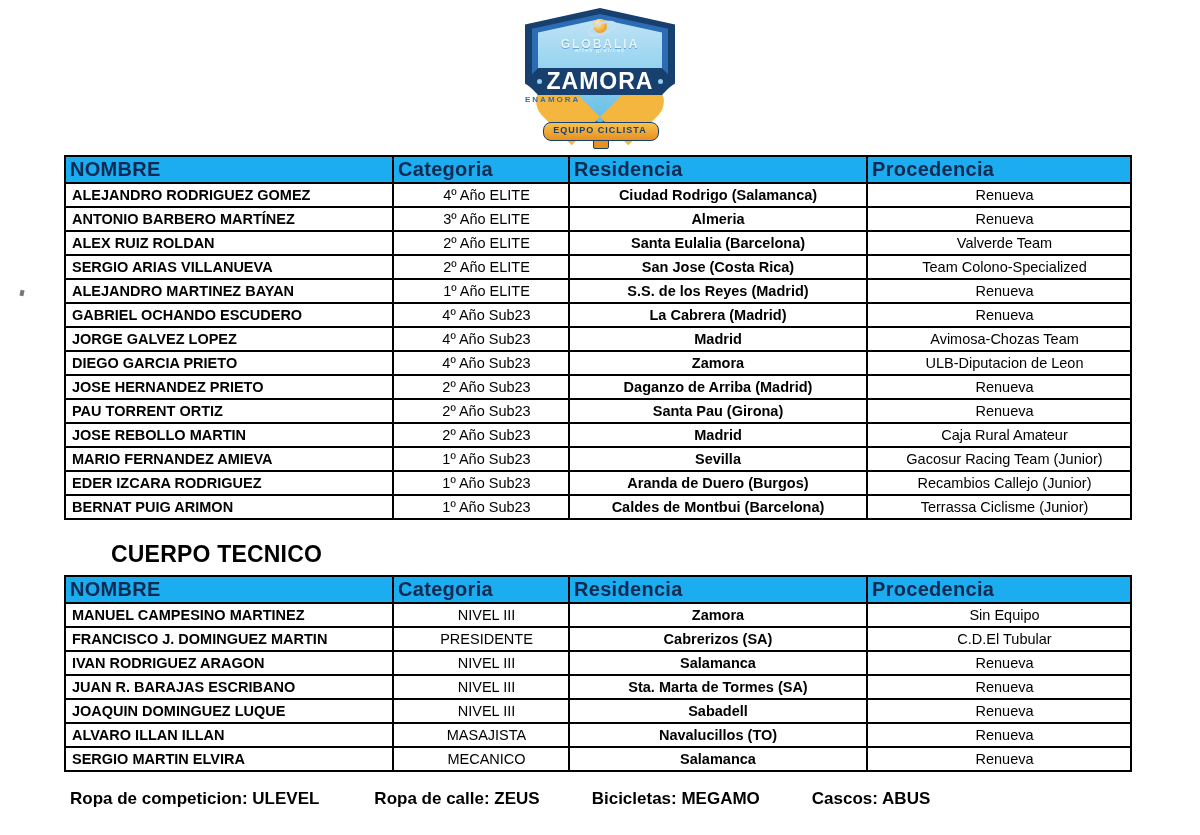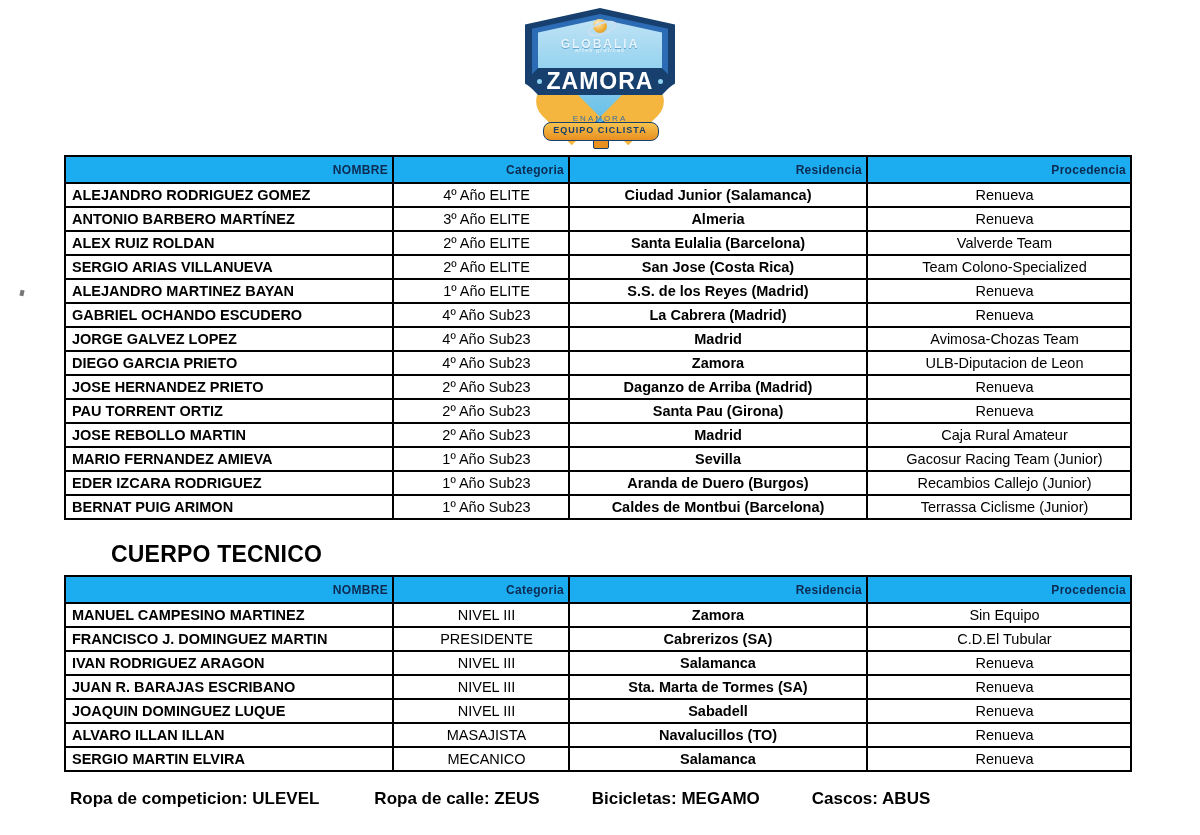--- a/index.html
+++ b/index.html
@@ -131,25 +131,24 @@
     position: absolute;
     top: 71px;
     width: 5px; height: 5px;
     border-radius: 50%;
     background: #8fd0ee;
   }
   .dot-l { left: 12px; }
   .dot-r { right: 12px; }
   .enamora {
     position: absolute;
-    left: 0; top: 106px;
+    left: 0; top: 87px;
     width: 150px;
-    text-align: center;
     font-size: 8px;
-    font-weight: normal;
+    font-weight: bold;
     letter-spacing: 2px;
     color: #3a6f9c;
   }
   .ribbon {
     position: absolute;
     left: 18px; top: 114px;
     width: 114px; height: 17px;
     background: linear-gradient(180deg, #f6c24e 0%, #e89020 100%);
     border: 1px solid #17406e;
     border-radius: 8px;
@@ -201,22 +200,22 @@
     padding: 0 4px;
     font-size: 14.5px;
     vertical-align: middle;
     overflow: hidden;
     white-space: nowrap;
   }
   .roster-table thead th {
     background: #1cadf0;
     color: #0d2b52;
     font-weight: bold;
-    font-size: 12px;
-    text-align: right;
+    font-size: 20px;
+    text-align: left;
     height: 25px;
     letter-spacing: .3px;
   }
   .col-nombre { width: 328px; }
   .col-cat    { width: 176px; }
   .col-res    { width: 298px; }
   .col-proc   { width: 264px; }
 
   td.c-nombre {
     text-align: left;
@@ -296,21 +295,21 @@
       <th>NOMBRE</th>
       <th>Categoria</th>
       <th>Residencia</th>
       <th>Procedencia</th>
     </tr>
   </thead>
   <tbody id="riders-body">
       <tr>
         <td class="c-nombre">ALEJANDRO RODRIGUEZ GOMEZ</td>
         <td class="c-cat">4º Año ELITE</td>
-        <td class="c-res">Ciudad Junior (Salamanca)</td>
+        <td class="c-res">Ciudad Rodrigo (Salamanca)</td>
         <td class="c-proc">Renueva</td>
       </tr>
       <tr>
         <td class="c-nombre">ANTONIO BARBERO MARTÍNEZ</td>
         <td class="c-cat">3º Año ELITE</td>
         <td class="c-res">Almeria</td>
         <td class="c-proc">Renueva</td>
       </tr>
       <tr>
         <td class="c-nombre">ALEX RUIZ ROLDAN</td>

